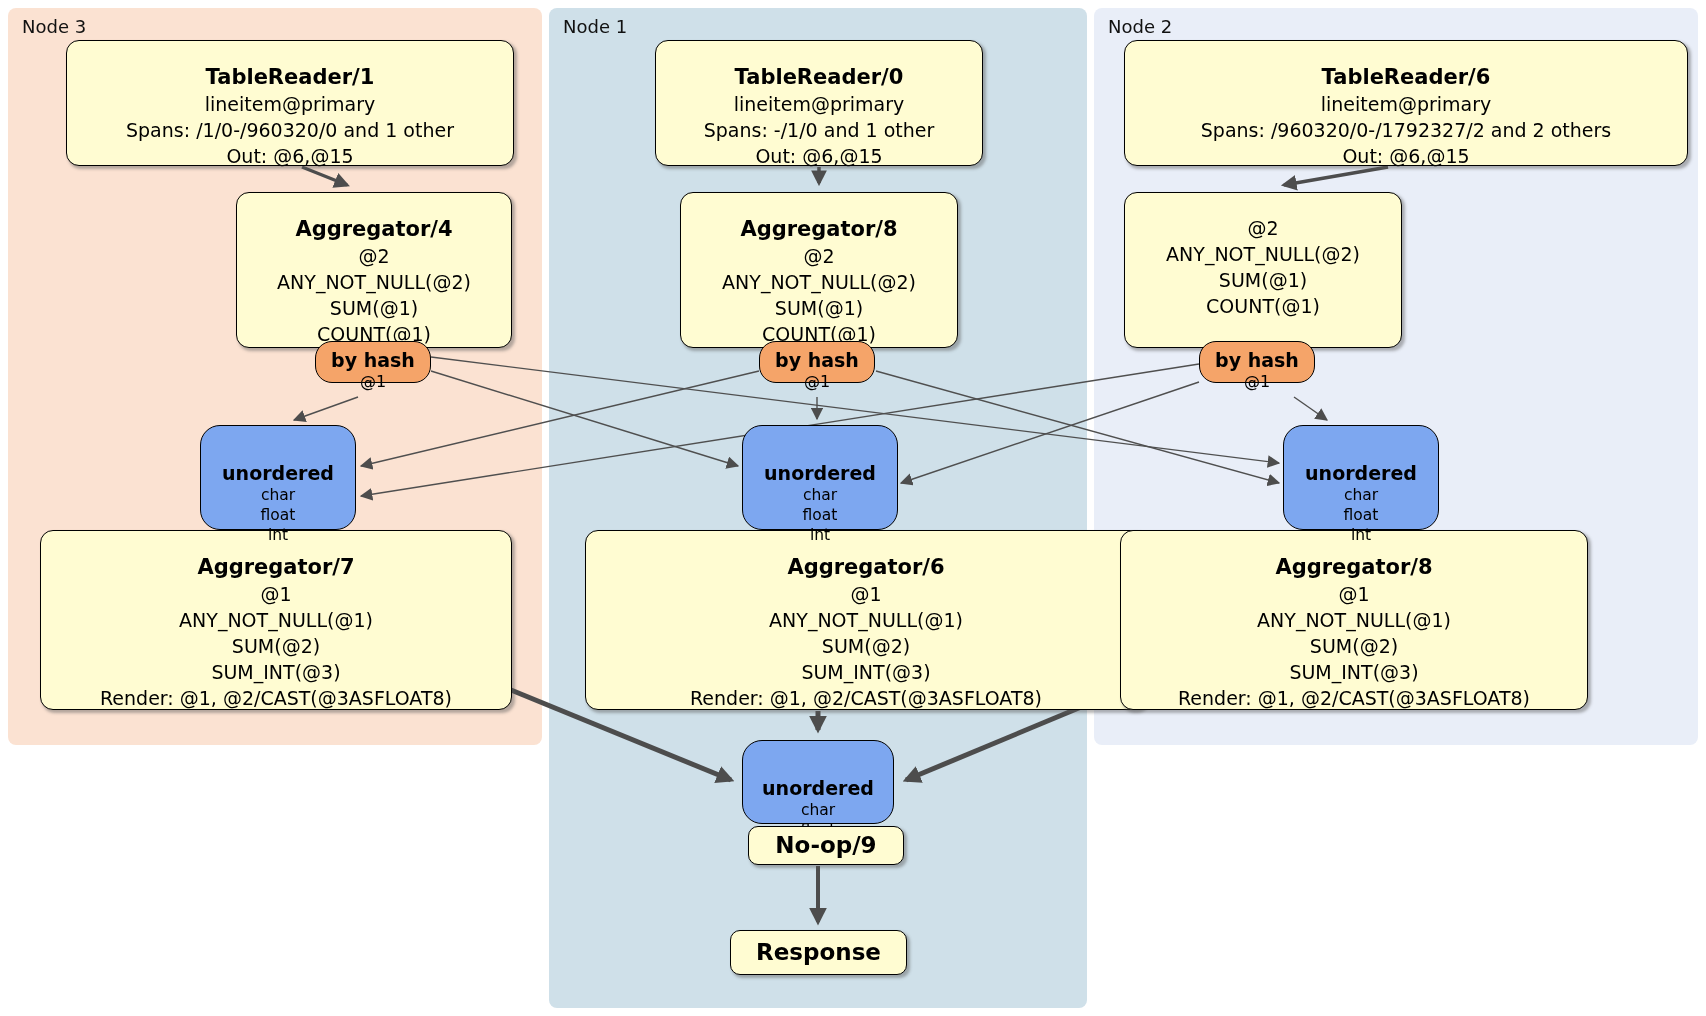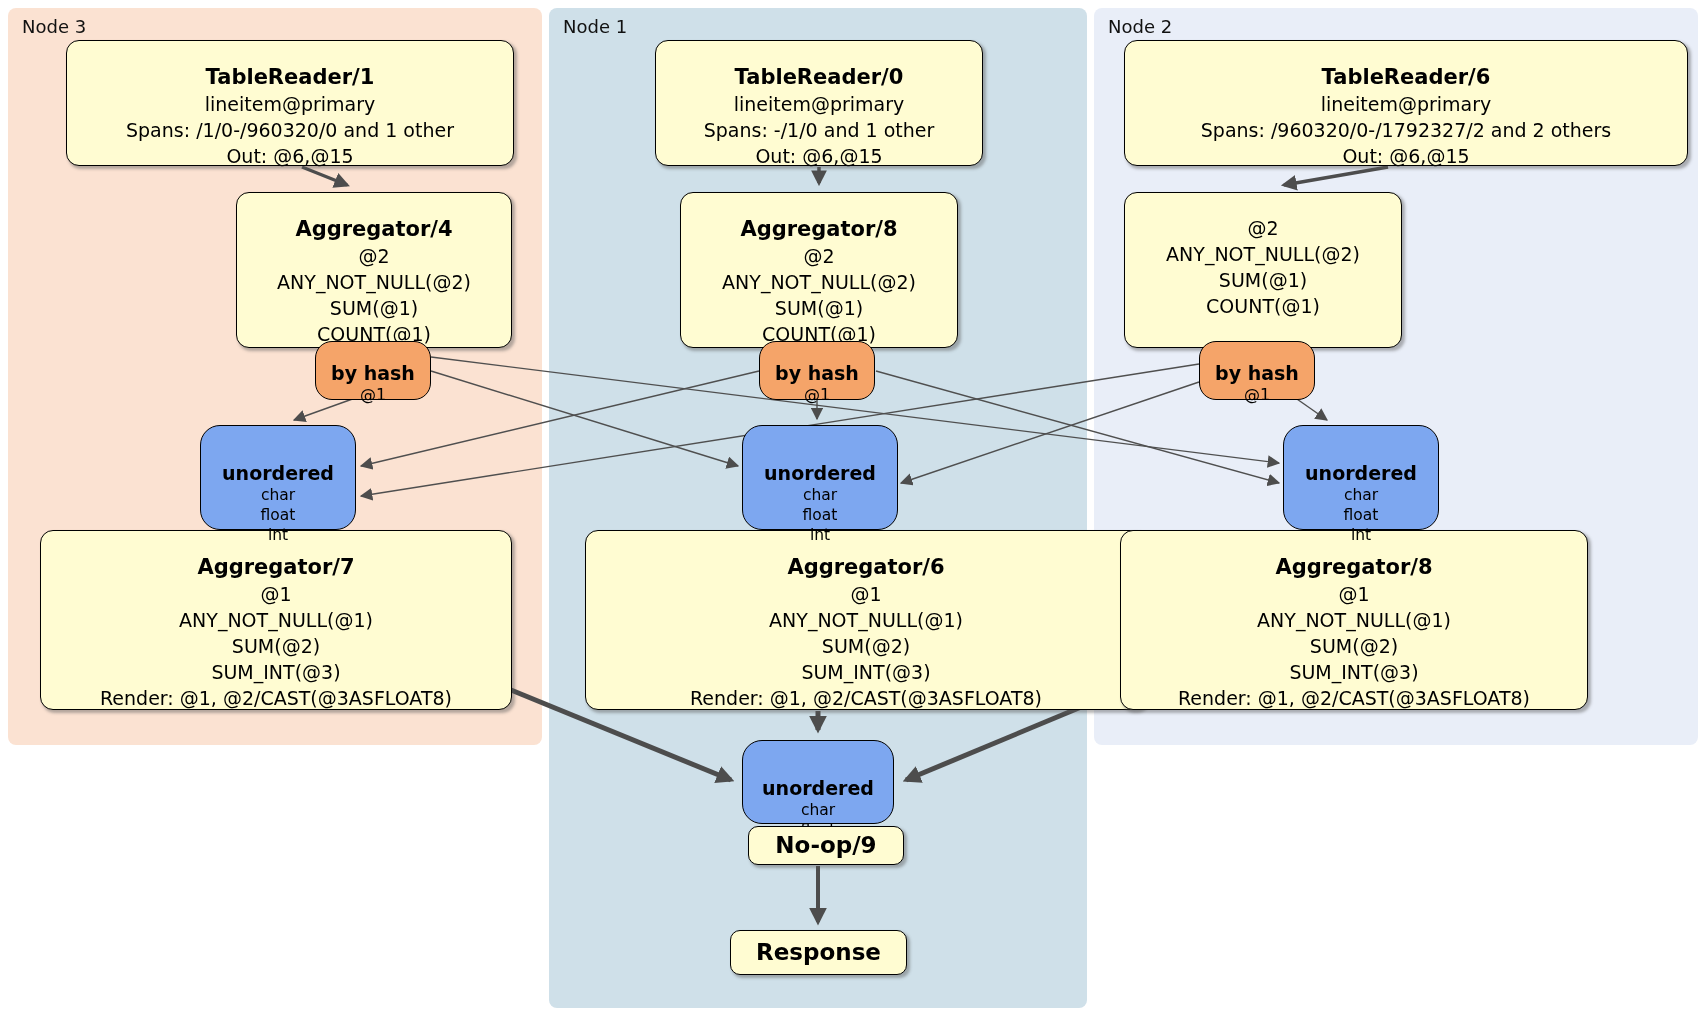--- a/index.html
+++ b/index.html
@@ -26,21 +26,21 @@
     position:absolute;z-index:2;background:var(--box-fill);
     border:1.6px solid #000;border-radius:13px;text-align:center;
     box-shadow:2.5px 2.5px 3px rgba(90,90,90,.45);
     padding-top:22px;box-sizing:border-box;
   }
   .box-title{font-size:21px;font-weight:bold;line-height:28px;}
   .box-line{font-size:19px;line-height:26px;}
   .router{
     position:absolute;z-index:3;background:var(--router-fill);
     border:1.6px solid #000;border-radius:17px;text-align:center;
-    width:116px;height:59px;box-sizing:border-box;padding-top:20px;
+    width:116px;height:42px;box-sizing:border-box;padding-top:7px;
   }
   .router-title{font-size:19px;font-weight:bold;line-height:23px;}
   .router-sub{font-size:16px;line-height:20px;}
   .sync{
     position:absolute;z-index:3;background:var(--sync-fill);
     border:1.6px solid #000;border-radius:20px;text-align:center;
     box-sizing:border-box;padding-top:7px;
   }
   .sync-title{font-size:19px;font-weight:bold;line-height:24px;margin-top:28px;}
   .sync-line{font-size:15.5px;line-height:20px;}

